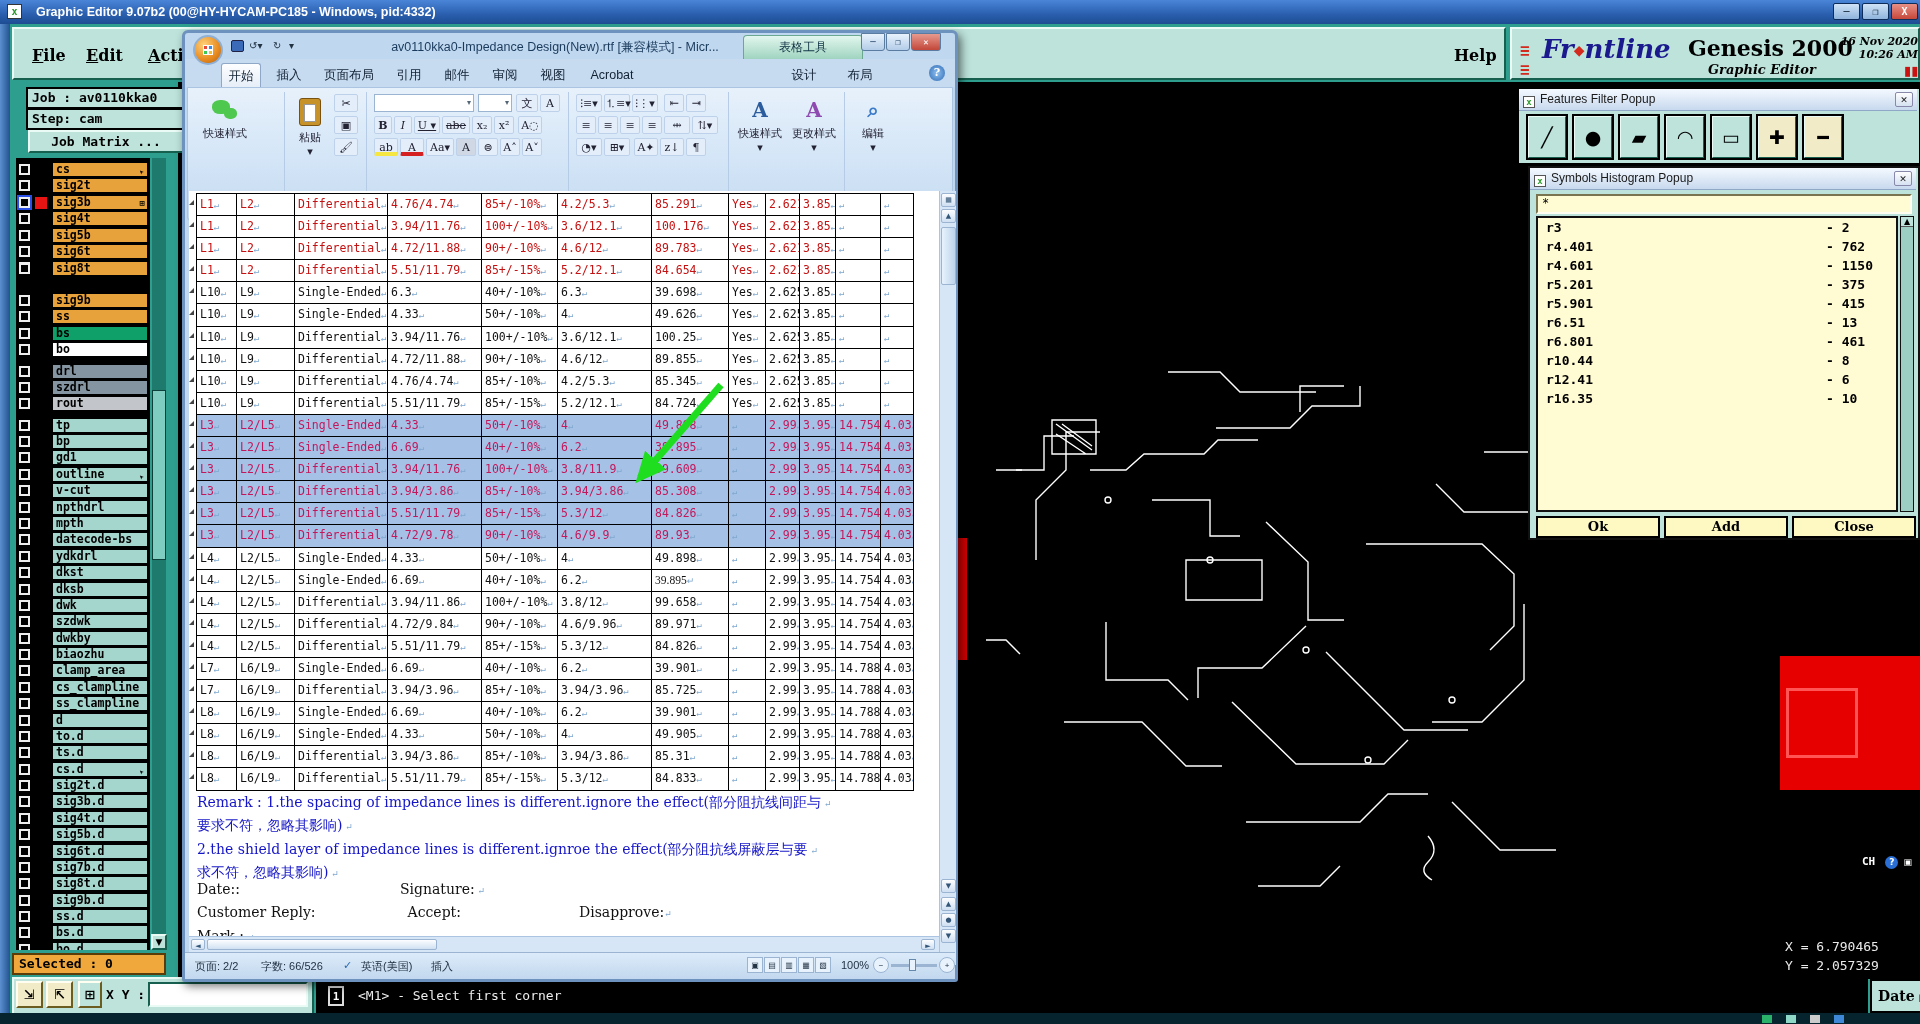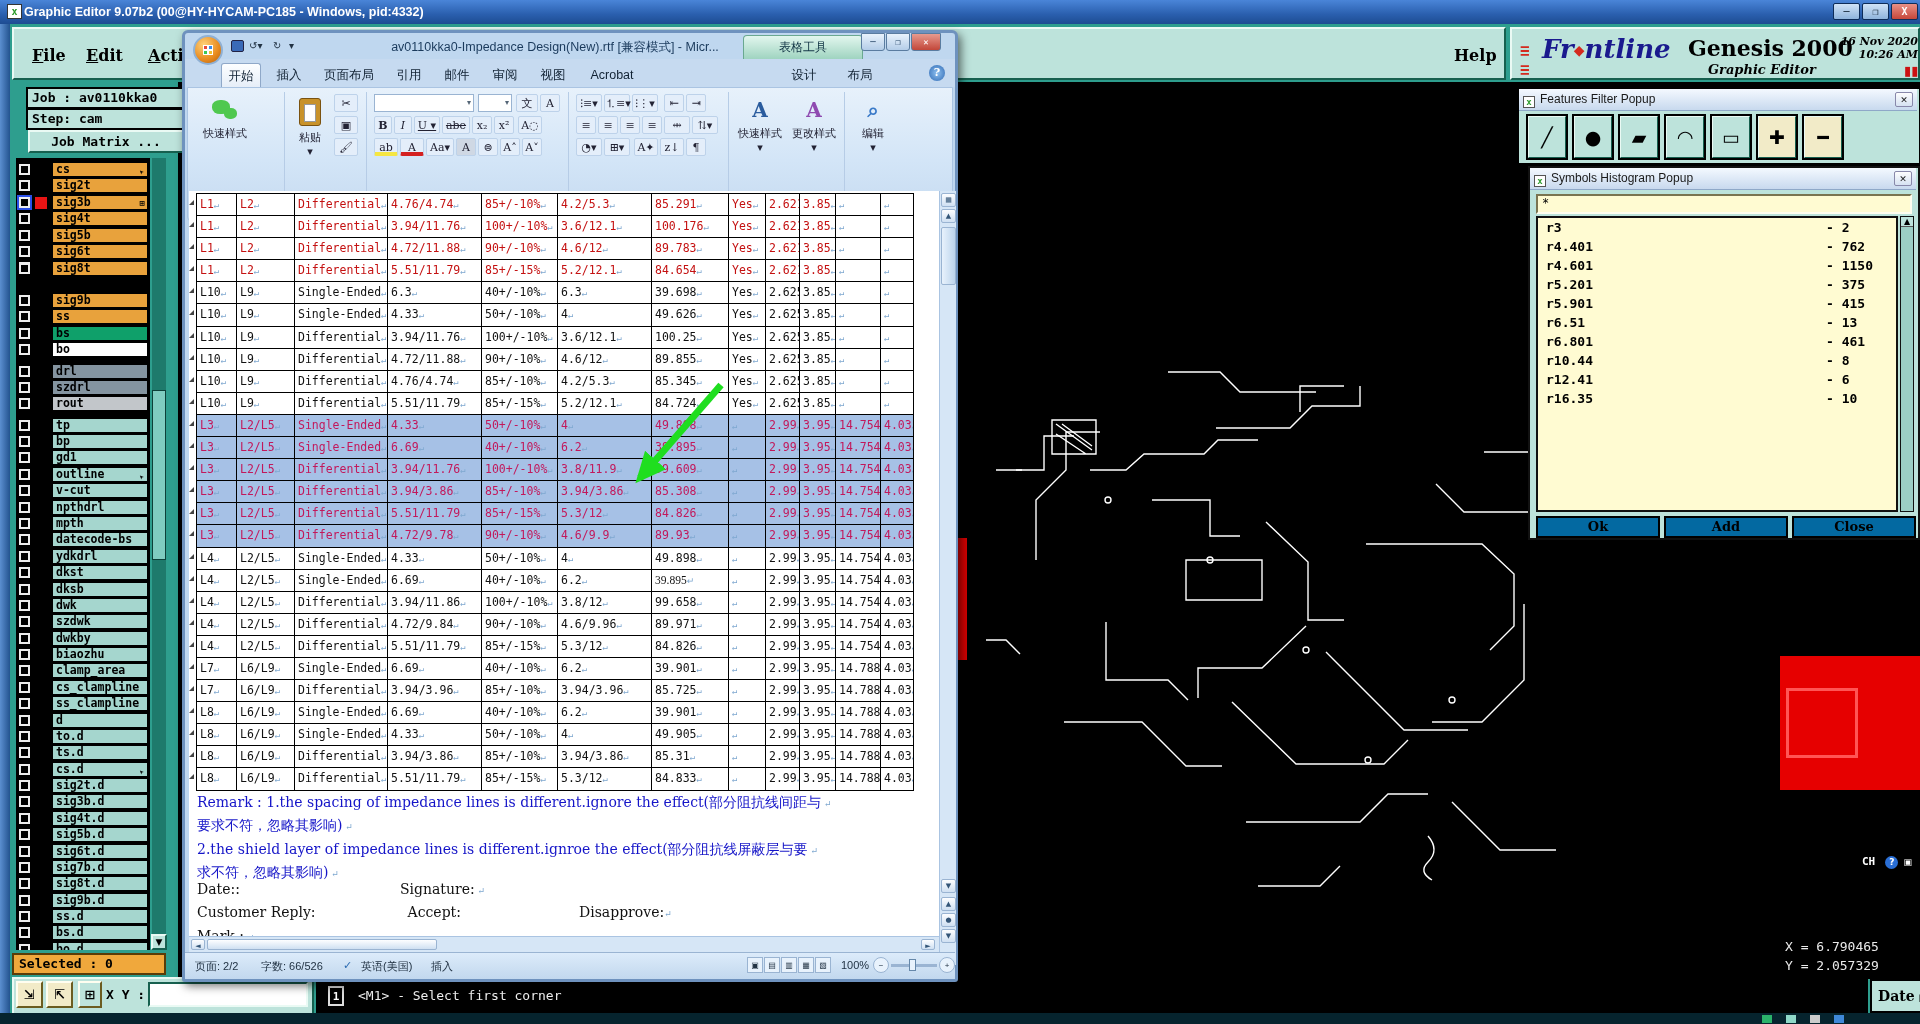--- a/index.html
+++ b/index.html
@@ -6,21 +6,21 @@
   html,body { width:1920px; height:1024px; overflow:hidden; background:#000; }
   #root { position:relative; width:1920px; height:1024px; font-family:"DejaVu Sans", sans-serif; }
   .abs { position:absolute; }
 
   
   #titlebar { left:0; top:0; width:1920px; height:24px;
     background:linear-gradient(#4a85d8,#2a5fae 60%,#1d4c92); color:#fff;
     font:bold 12.5px "Liberation Sans",sans-serif; }
   #title-icon { left:7px; top:4px; width:15px; height:15px; background:#fff; border:1px solid #333;
     color:#2b9a2b; font:bold 10px "DejaVu Sans Mono",monospace; text-align:center; line-height:13px; }
-  #title-text { left:24px; top:5px; white-space:nowrap; }
+  #title-text { left:36px; top:5px; white-space:nowrap; }
   .winbtn { top:3px; width:27px; height:17px; border:1px solid #0e2c58; border-radius:2px;
     background:linear-gradient(#cfe2f6,#8fb4dc); color:#123; text-align:center;
     font:bold 10px "DejaVu Sans Mono",monospace; line-height:15px; }
   #btn-close-os { background:linear-gradient(#e89086,#c6473a); color:#fff; }
   #left-border { left:0; top:24px; width:10px; height:990px; background:linear-gradient(90deg,#5b8fd0,#23538f); }
   #bottom-strip { left:0; top:1013px; width:1920px; height:11px; background:#06242e; }
   .tray-dot { top:1015px; width:10px; height:8px; }
 
   #app-bg { left:10px; top:24px; width:1910px; height:989px; background:#2e9e8e; }
 
@@ -103,21 +103,21 @@
     background:#bde3db; outline:2px solid #000; outline-offset:-1px; }
   .ftool.cream { background:#f2ebc8; }
 
   #hist-popup { left:1528px; top:166px; width:392px; height:374px; border:2px solid #111; }
   #hist-filter { left:6px; top:26px; width:376px; height:20px; background:#fffbd2; border:2px solid; border-color:#7a7450 #fffef0 #fffef0 #7a7450; font:12px "DejaVu Sans Mono",monospace; padding-left:4px; }
   #hist-list { left:6px; top:48px; width:362px; height:296px; background:#fffbd2; border:2px solid #111; overflow:hidden; }
   .hrow { position:relative; height:19px; font:bold 13px "DejaVu Sans Mono",monospace; line-height:19px; }
   .hrow .sym { position:absolute; left:8px; } .hrow .cnt { position:absolute; left:288px; }
   #hist-scroll { left:370px; top:48px; width:14px; height:296px; background:#9ccec4; border:1px solid #111; }
   #hist-scroll .up { display:block; text-align:center; font-size:8px; background:#bde3db; border-bottom:1px solid #555; }
-  .hbtn { position:absolute; top:348px; width:124px; height:22px; background:#0369a1; border:2px solid #000;
+  .hbtn { position:absolute; top:348px; width:124px; height:22px; background:#fef9c3; border:2px solid #000;
     font:bold 13px "DejaVu Serif",serif; text-align:center; line-height:18px; }
 
   
   #word { left:182px; top:30px; width:776px; height:952px; background:#bfd7ef;
     border:3px solid #6e92be; border-radius:6px 6px 3px 3px; box-shadow:3px 4px 10px rgba(0,0,0,.55); }
   #w-title { left:0; top:0; width:770px; height:26px; font:12.5px "Liberation Sans",sans-serif; color:#1a3a5c; }
   #office-btn { left:8px; top:2px; width:30px; height:30px; border-radius:50%;
     background:radial-gradient(circle at 35% 30%,#ffd27a,#e88a1e 60%,#b05e10); border:2px solid #8fb0d4; z-index:3; }
   #office-btn .grid { position:absolute; left:8px; top:8px; width:10px; height:10px; display:grid;
     grid-template-columns:5px 5px; grid-template-rows:5px 5px; }

